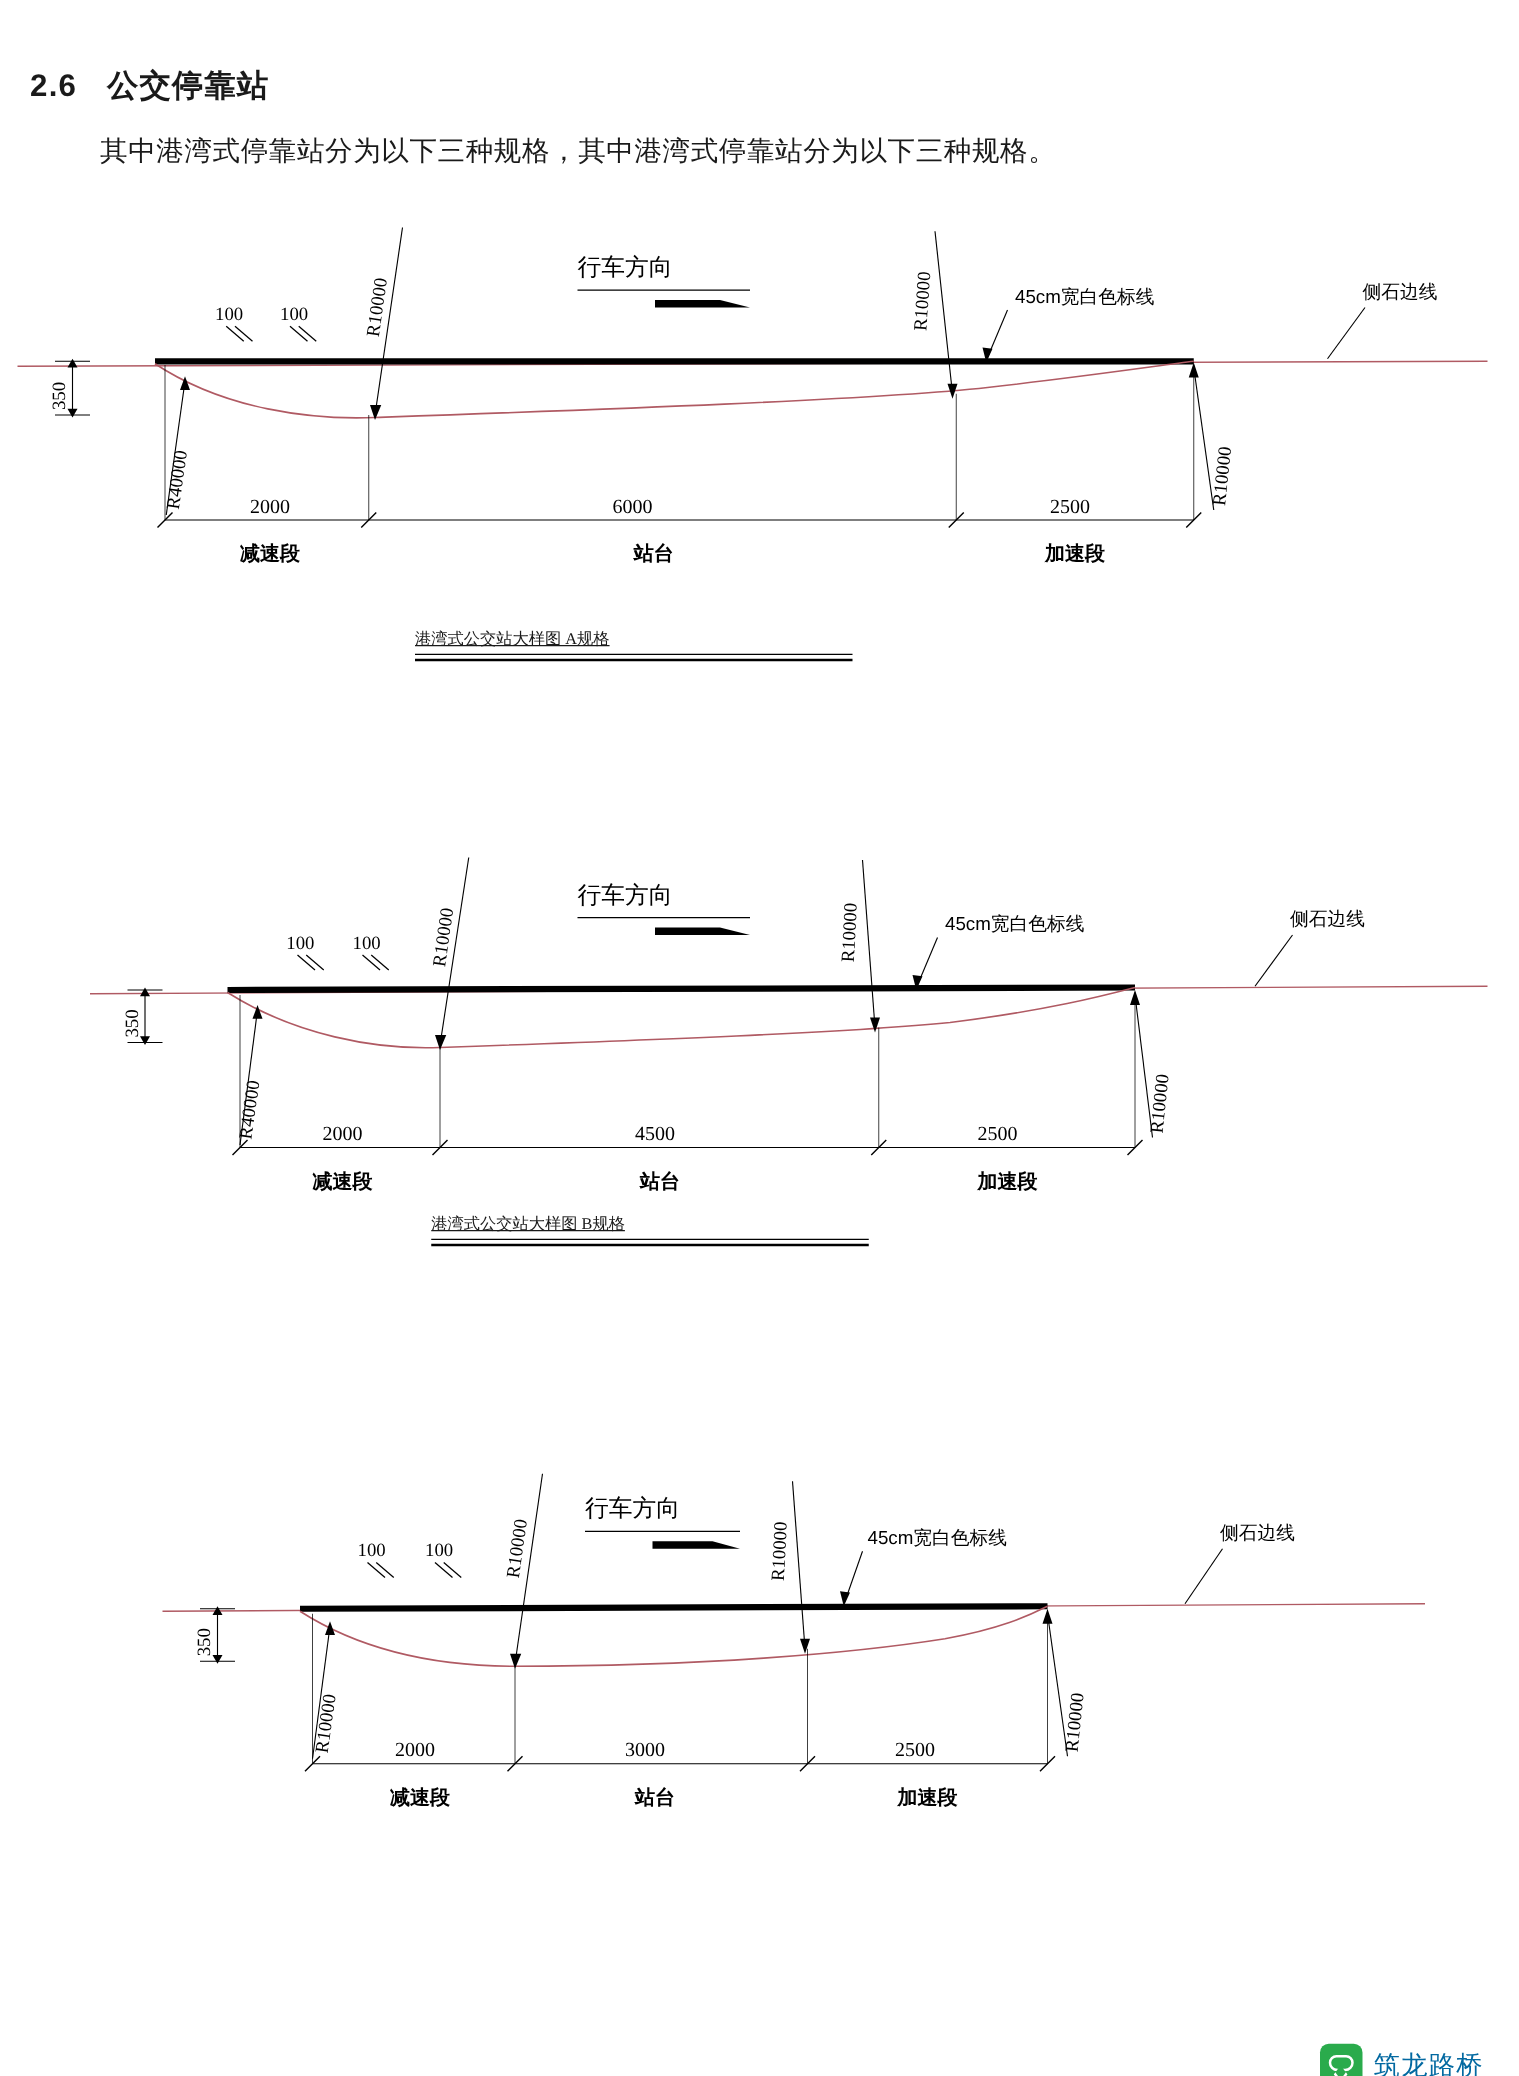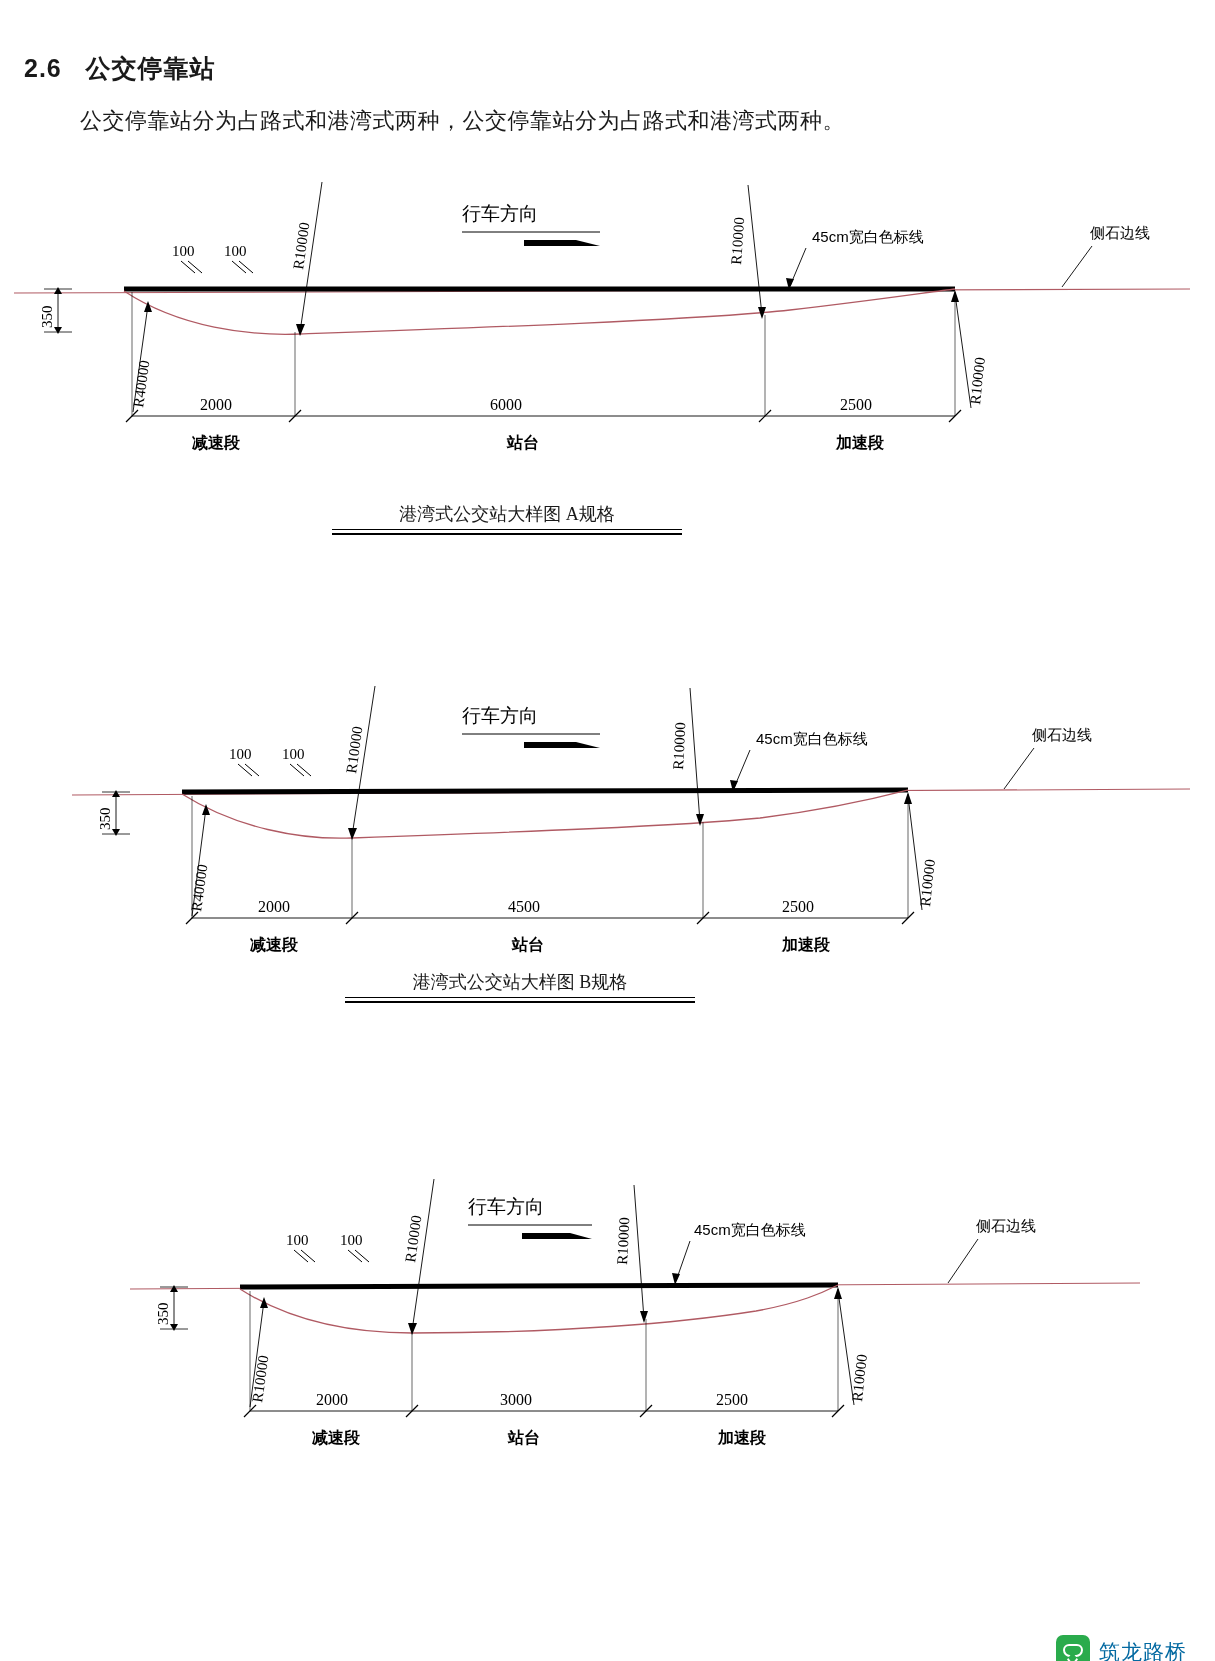--- a/index.html
+++ b/index.html
@@ -37,24 +37,24 @@
     letter-spacing: 0.5px;
   }
   .fig {
     position: absolute;
     left: 0;
     width: 1215px;
   }
   .fig svg { display: block; }
   .caption {
     position: absolute;
-    text-align: center;
-    font-size: 18px;
+    font-size: 13px;
     font-family: "Liberation Serif", serif;
     white-space: nowrap;
+    text-decoration: underline;
   }
   .caption .cap-rule {
     display: block;
     border-bottom: 2px solid #000;
     margin-top: 3px;
     height: 3px;
     border-top: 1px solid #000;
   }
   .wm {
     position: absolute;
@@ -101,21 +101,21 @@
 <body>
 
 <div class="page">
 
   <div class="sec-title">
     <span>2.6</span>
     &nbsp;
     <span>公交停靠站</span>
   </div>
 
-  <div class="sec-para">公交停靠站分为占路式和港湾式两种，公交停靠站分为占路式和港湾式两种。</div>
+  <div class="sec-para">其中港湾式停靠站分为以下三种规格，其中港湾式停靠站分为以下三种规格。</div>
 
   <div class="fig" style="top:130px;">
     <svg width="1215" height="370" viewBox="0 0 1215 370">
 
       <line x1="14" y1="133" x2="1190" y2="129" stroke="#b05a63" stroke-width="1.1"></line>
 
       <line x1="124" y1="129" x2="955" y2="129" stroke="#000" stroke-width="5"></line>
 
       <path d="M124,131 C180,168 250,176 300,174 C470,168 700,160 790,150 C870,141 930,132 955,129" fill="none" stroke="#b05a63" stroke-width="1.3"></path>
 

